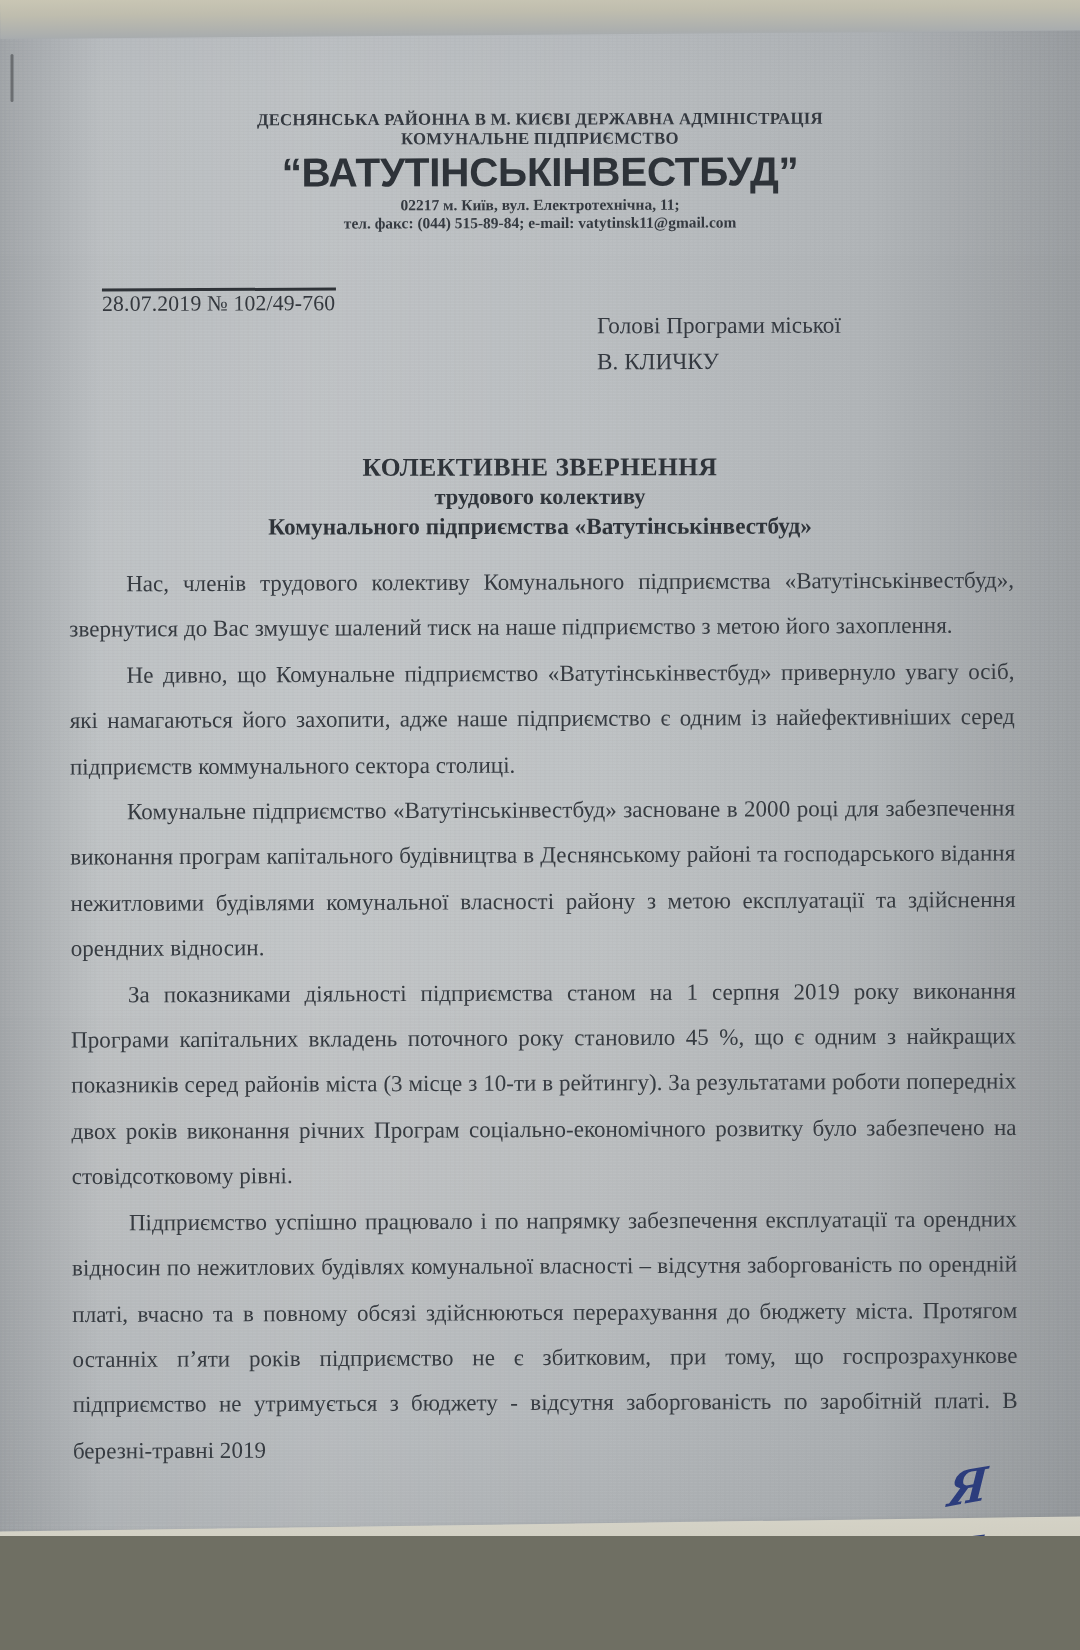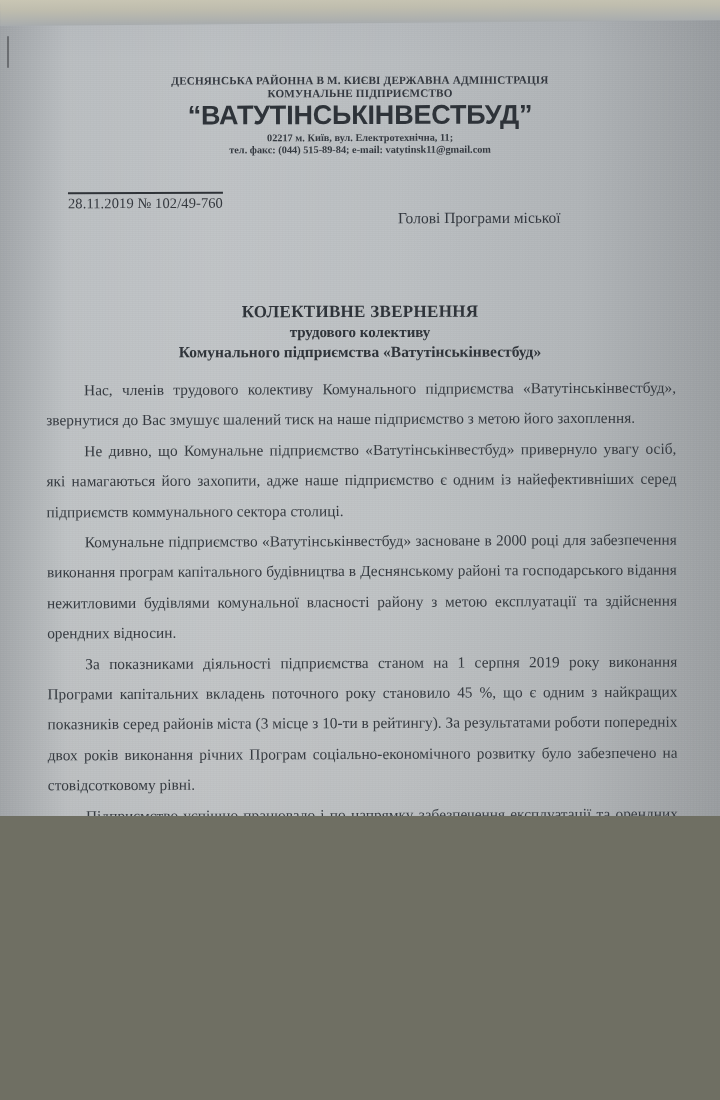--- a/index.html
+++ b/index.html
@@ -4,21 +4,21 @@
 <title>Collective Appeal Scan</title>
 <style>
   html, body {
     margin: 0;
     padding: 0;
     background: #6f6f63;
   }
   .scan {
     position: relative;
     width: 720px;
-    height: 816px;
+    height: 1024px;
     overflow: hidden;
     background: #0ea5e9;
     font-family: "Liberation Serif", "DejaVu Serif", serif;
   }
 
   
   .paper {
     position: absolute;
     left: -6px;
     top: -4px;
@@ -280,24 +280,25 @@
   <div class="content">
 
     <div class="letterhead">
       <div class="lh-line1">ДЕСНЯНСЬКА РАЙОННА В М. КИЄВІ ДЕРЖАВНА АДМІНІСТРАЦІЯ</div>
       <div class="lh-line2">КОМУНАЛЬНЕ ПІДПРИЄМСТВО</div>
       <div class="lh-name">“ВАТУТІНСЬКІНВЕСТБУД”</div>
       <div class="lh-addr">02217  м. Київ, вул. Електротехнічна, 11;</div>
       <div class="lh-contact">тел. факс: (044) 515-89-84; e-mail: vatytinsk11@gmail.com</div>
     </div>
 
-    <div class="refno">28.11.2019 № 102/49-760</div>
+    <div class="refno">28.07.2019 № 102/49-760</div>
 
     <div class="addressee">
       <div>Голові Програми міської</div>
+      <div>В. КЛИЧКУ</div>
     </div>
 
     <div class="titleblock">
       <div class="t1">КОЛЕКТИВНЕ ЗВЕРНЕННЯ</div>
       <div class="t2">трудового колективу</div>
       <div class="t3">Комунального підприємства «Ватутінськінвестбуд»</div>
     </div>
 
     <div class="body skew">
       <p>Нас, членів трудового колективу Комунального підприємства «Ватутінськінвестбуд», звернутися до Вас змушує шалений тиск на наше підприємство з метою його захоплення.</p>

